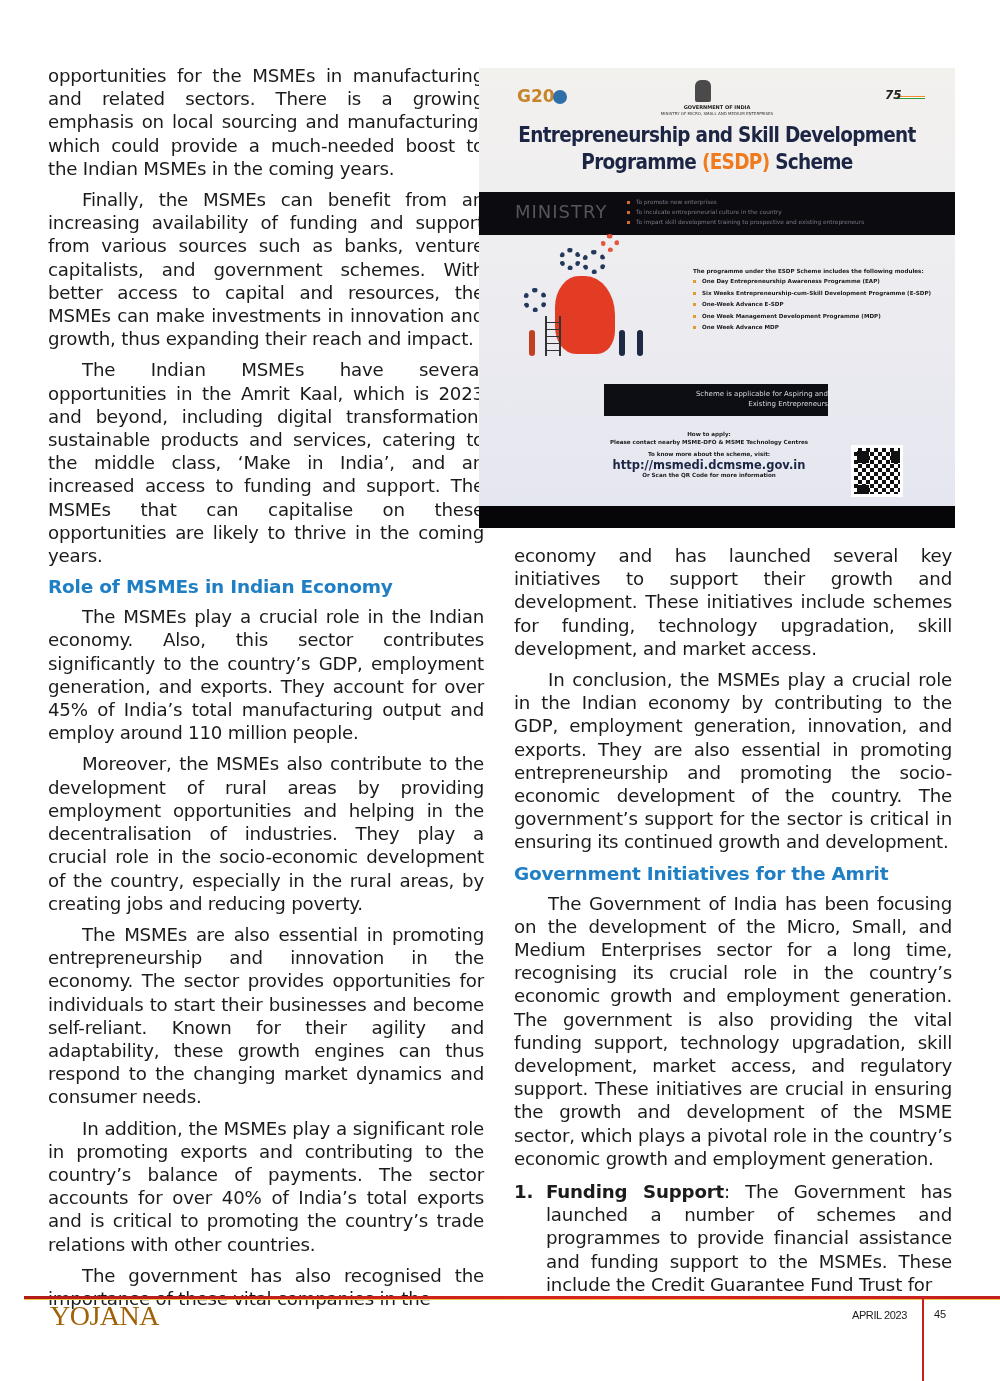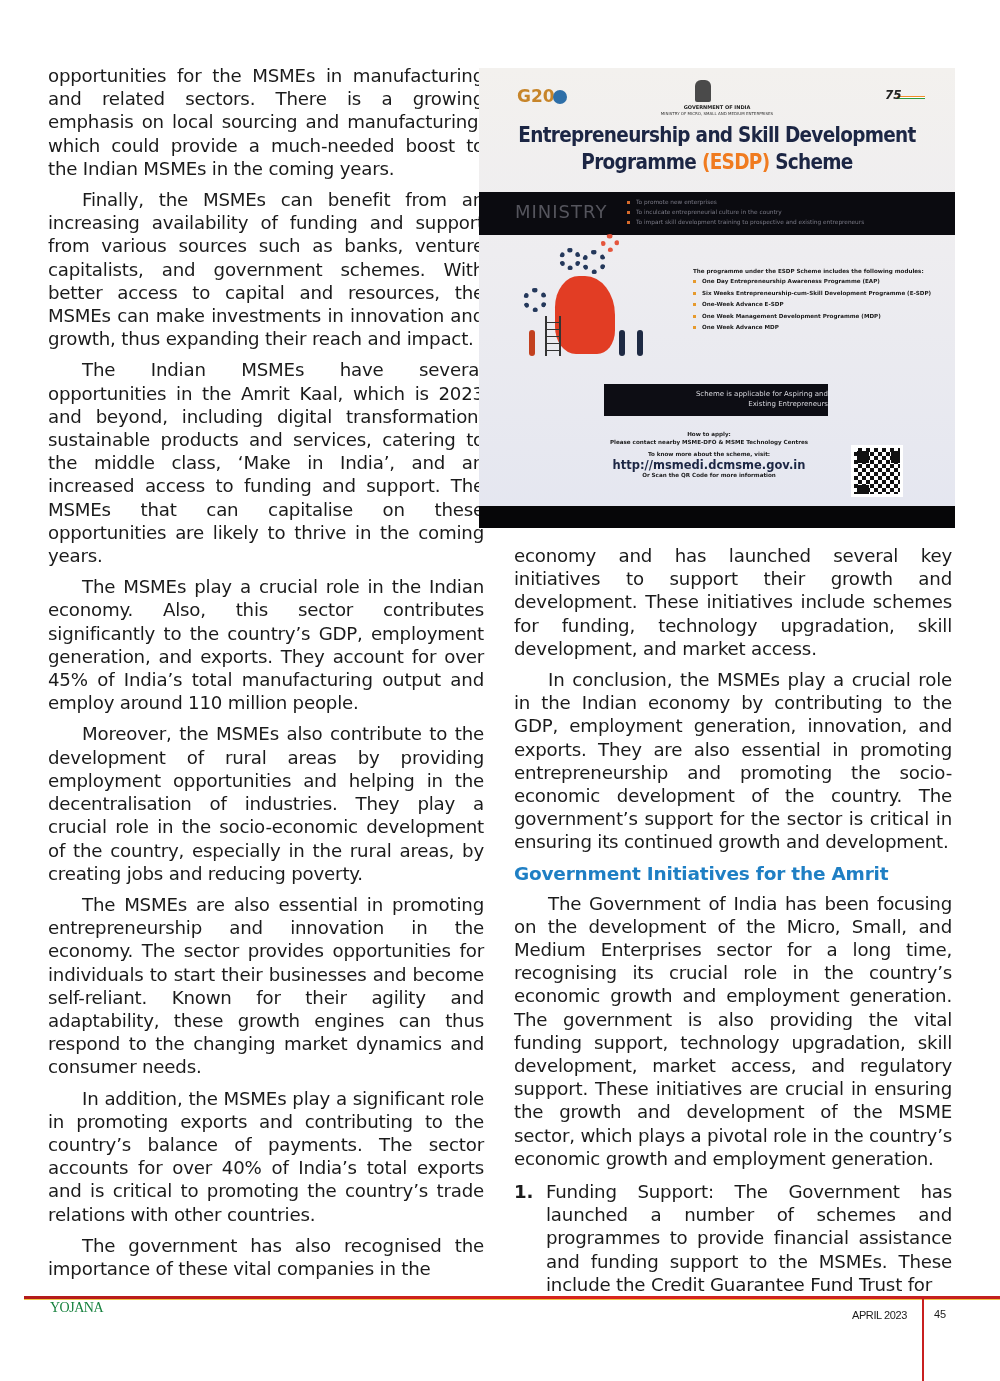--- a/index.html
+++ b/index.html
@@ -10,21 +10,21 @@
     }
     .col { position: absolute; font-size: 18.2px; line-height: 23.2px; letter-spacing: -0.2px; }
     .col-left { left: 48px; top: 64px; width: 436px; }
     .col-right { left: 514px; top: 544px; width: 438px; }
     .p { text-align: justify; margin: 0 0 8px 0; text-indent: 34px; }
     .p.noindent { text-indent: 0; }
     .h { color: #1f7fc4; font-weight: bold; font-size: 18.5px; margin: 0 0 7px 0; line-height: 23px; }
     .list-item { display: flex; margin-top: 10px; }
     .list-num { width: 32px; font-weight: bold; flex-shrink: 0; }
     .list-body { text-align: justify; flex: 1; }
-    .list-title { font-weight: normal; }
+    .list-title { font-weight: bold; }
 
     
     .info {
       position: absolute; left: 479px; top: 68px; width: 476px; height: 460px;
       background: linear-gradient(180deg, #f3f1ee 0%, #eeedf0 40%, #e4e6f0 100%);
       overflow: hidden;
     }
     .info-header { position: absolute; left: 0; top: 0; width: 100%; height: 124px; }
     .g20 { position: absolute; left: 38px; top: 18px; font-weight: bold; font-size: 17px; color: #c7852a; }
     .g20 .globe { display: inline-block; width: 14px; height: 14px; border-radius: 50%; background: #2e6fa8; vertical-align: -2px; margin-left: -2px; }
@@ -79,31 +79,32 @@
       background-position: 3px 3px, 37px 3px, 3px 37px, 0 0;
       background-repeat: no-repeat, no-repeat, no-repeat, repeat;
       border: 3px solid #fff; box-sizing: border-box;
     }
     .info-footer-band { position: absolute; left: 0; bottom: 0; width: 100%; height: 22px; background: #060608; }
 
     
     .footer-rule { position: absolute; left: 24px; top: 1296px; width: 976px; height: 3px; background: linear-gradient(90deg, #b31b1b, #d9251d 60%, #c22020); }
     .footer-rule::after { content: ""; position: absolute; left: 0; top: 3px; width: 100%; height: 1px; background: #f0c545; }
     .footer-vert { position: absolute; left: 922px; top: 1299px; width: 2px; height: 82px; background: #c82020; }
-    .footer-brand { position: absolute; left: 50px; top: 1300px; font-family: "Liberation Serif", "DejaVu Serif", serif; font-size: 14px; color: #15803d; letter-spacing: -0.5px; }
+    .footer-brand { position: absolute; left: 50px; top: 1300px; font-family: "Liberation Serif", "DejaVu Serif", serif; font-size: 28px; color: #a16207; letter-spacing: -0.5px; }
     .footer-date { position: absolute; left: 852px; top: 1309px; font-size: 11px; color: #1a1a1a; letter-spacing: -0.4px; font-family: "Liberation Sans", sans-serif; }
     .footer-page { position: absolute; left: 934px; top: 1308px; font-size: 11px; color: #1a1a1a; font-family: "Liberation Sans", sans-serif; }
   </style>
 </head>
 <body>
 
 <div class="col col-left">
   <p class="p noindent">opportunities for the MSMEs in manufacturing and related sectors. There is a growing emphasis on local sourcing and manufacturing, which could provide a much-needed boost to the Indian MSMEs in the coming years.</p>
   <p class="p">Finally, the MSMEs can benefit from an increasing availability of funding and support from various sources such as banks, venture capitalists, and government schemes. With better access to capital and resources, the MSMEs can make investments in innovation and growth, thus expanding their reach and impact.</p>
   <p class="p">The Indian MSMEs have several opportunities in the Amrit Kaal, which is 2023 and beyond, including digital transformation, sustainable products and services, catering to the middle class, ‘Make in India’, and an increased access to funding and support. The MSMEs that can capitalise on these opportunities are likely to thrive in the coming years.</p>
+  <h2 class="h">Role of MSMEs in Indian Economy</h2>
   <p class="p">The MSMEs play a crucial role in the Indian economy. Also, this sector contributes significantly to the country’s GDP, employment generation, and exports. They account for over 45% of India’s total manufacturing output and employ around 110 million people.</p>
   <p class="p">Moreover, the MSMEs also contribute to the development of rural areas by providing employment opportunities and helping in the decentralisation of industries. They play a crucial role in the socio-economic development of the country, especially in the rural areas, by creating jobs and reducing poverty.</p>
   <p class="p">The MSMEs are also essential in promoting entrepreneurship and innovation in the economy. The sector provides opportunities for individuals to start their businesses and become self-reliant. Known for their agility and adaptability, these growth engines can thus respond to the changing market dynamics and consumer needs.</p>
   <p class="p">In addition, the MSMEs play a significant role in promoting exports and contributing to the country’s balance of payments. The sector accounts for over 40% of India’s total exports and is critical to promoting the country’s trade relations with other countries.</p>
   <p class="p">The government has also recognised the importance of these vital companies in the</p>
 </div>
 
 <div class="info">
   <div class="info-header">
     <div class="g20"><span>G20</span><span class="globe"></span></div>

